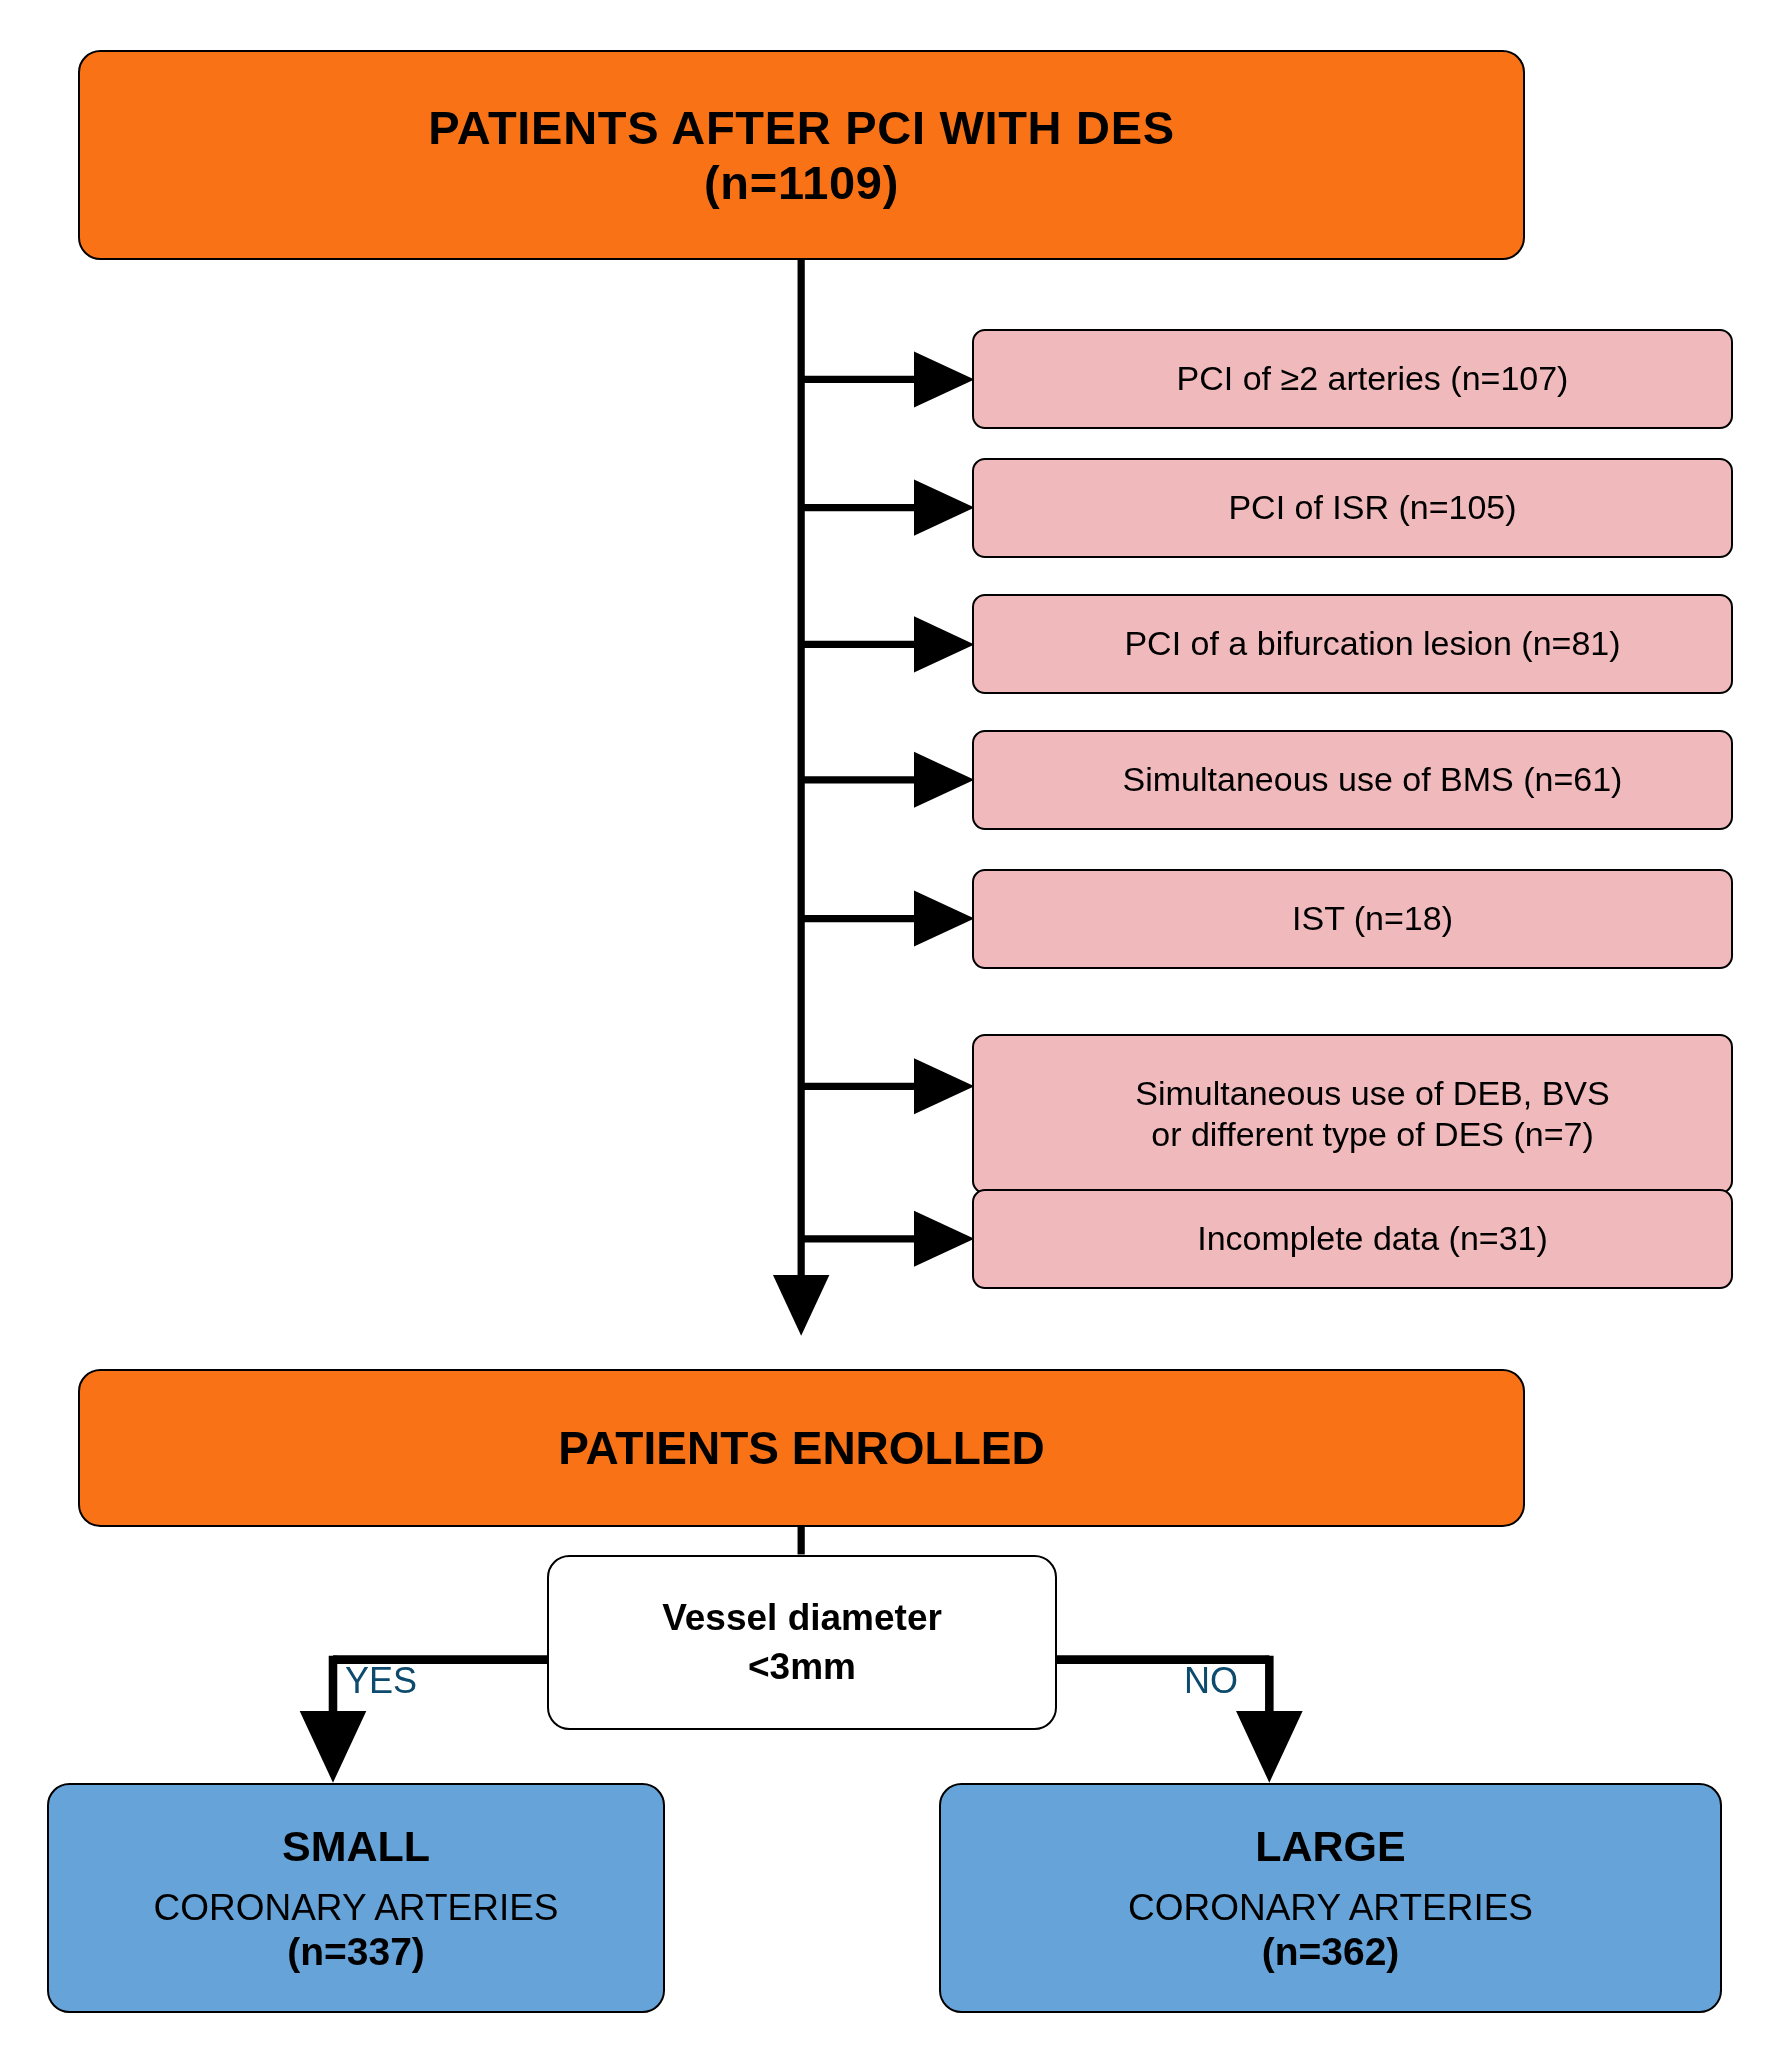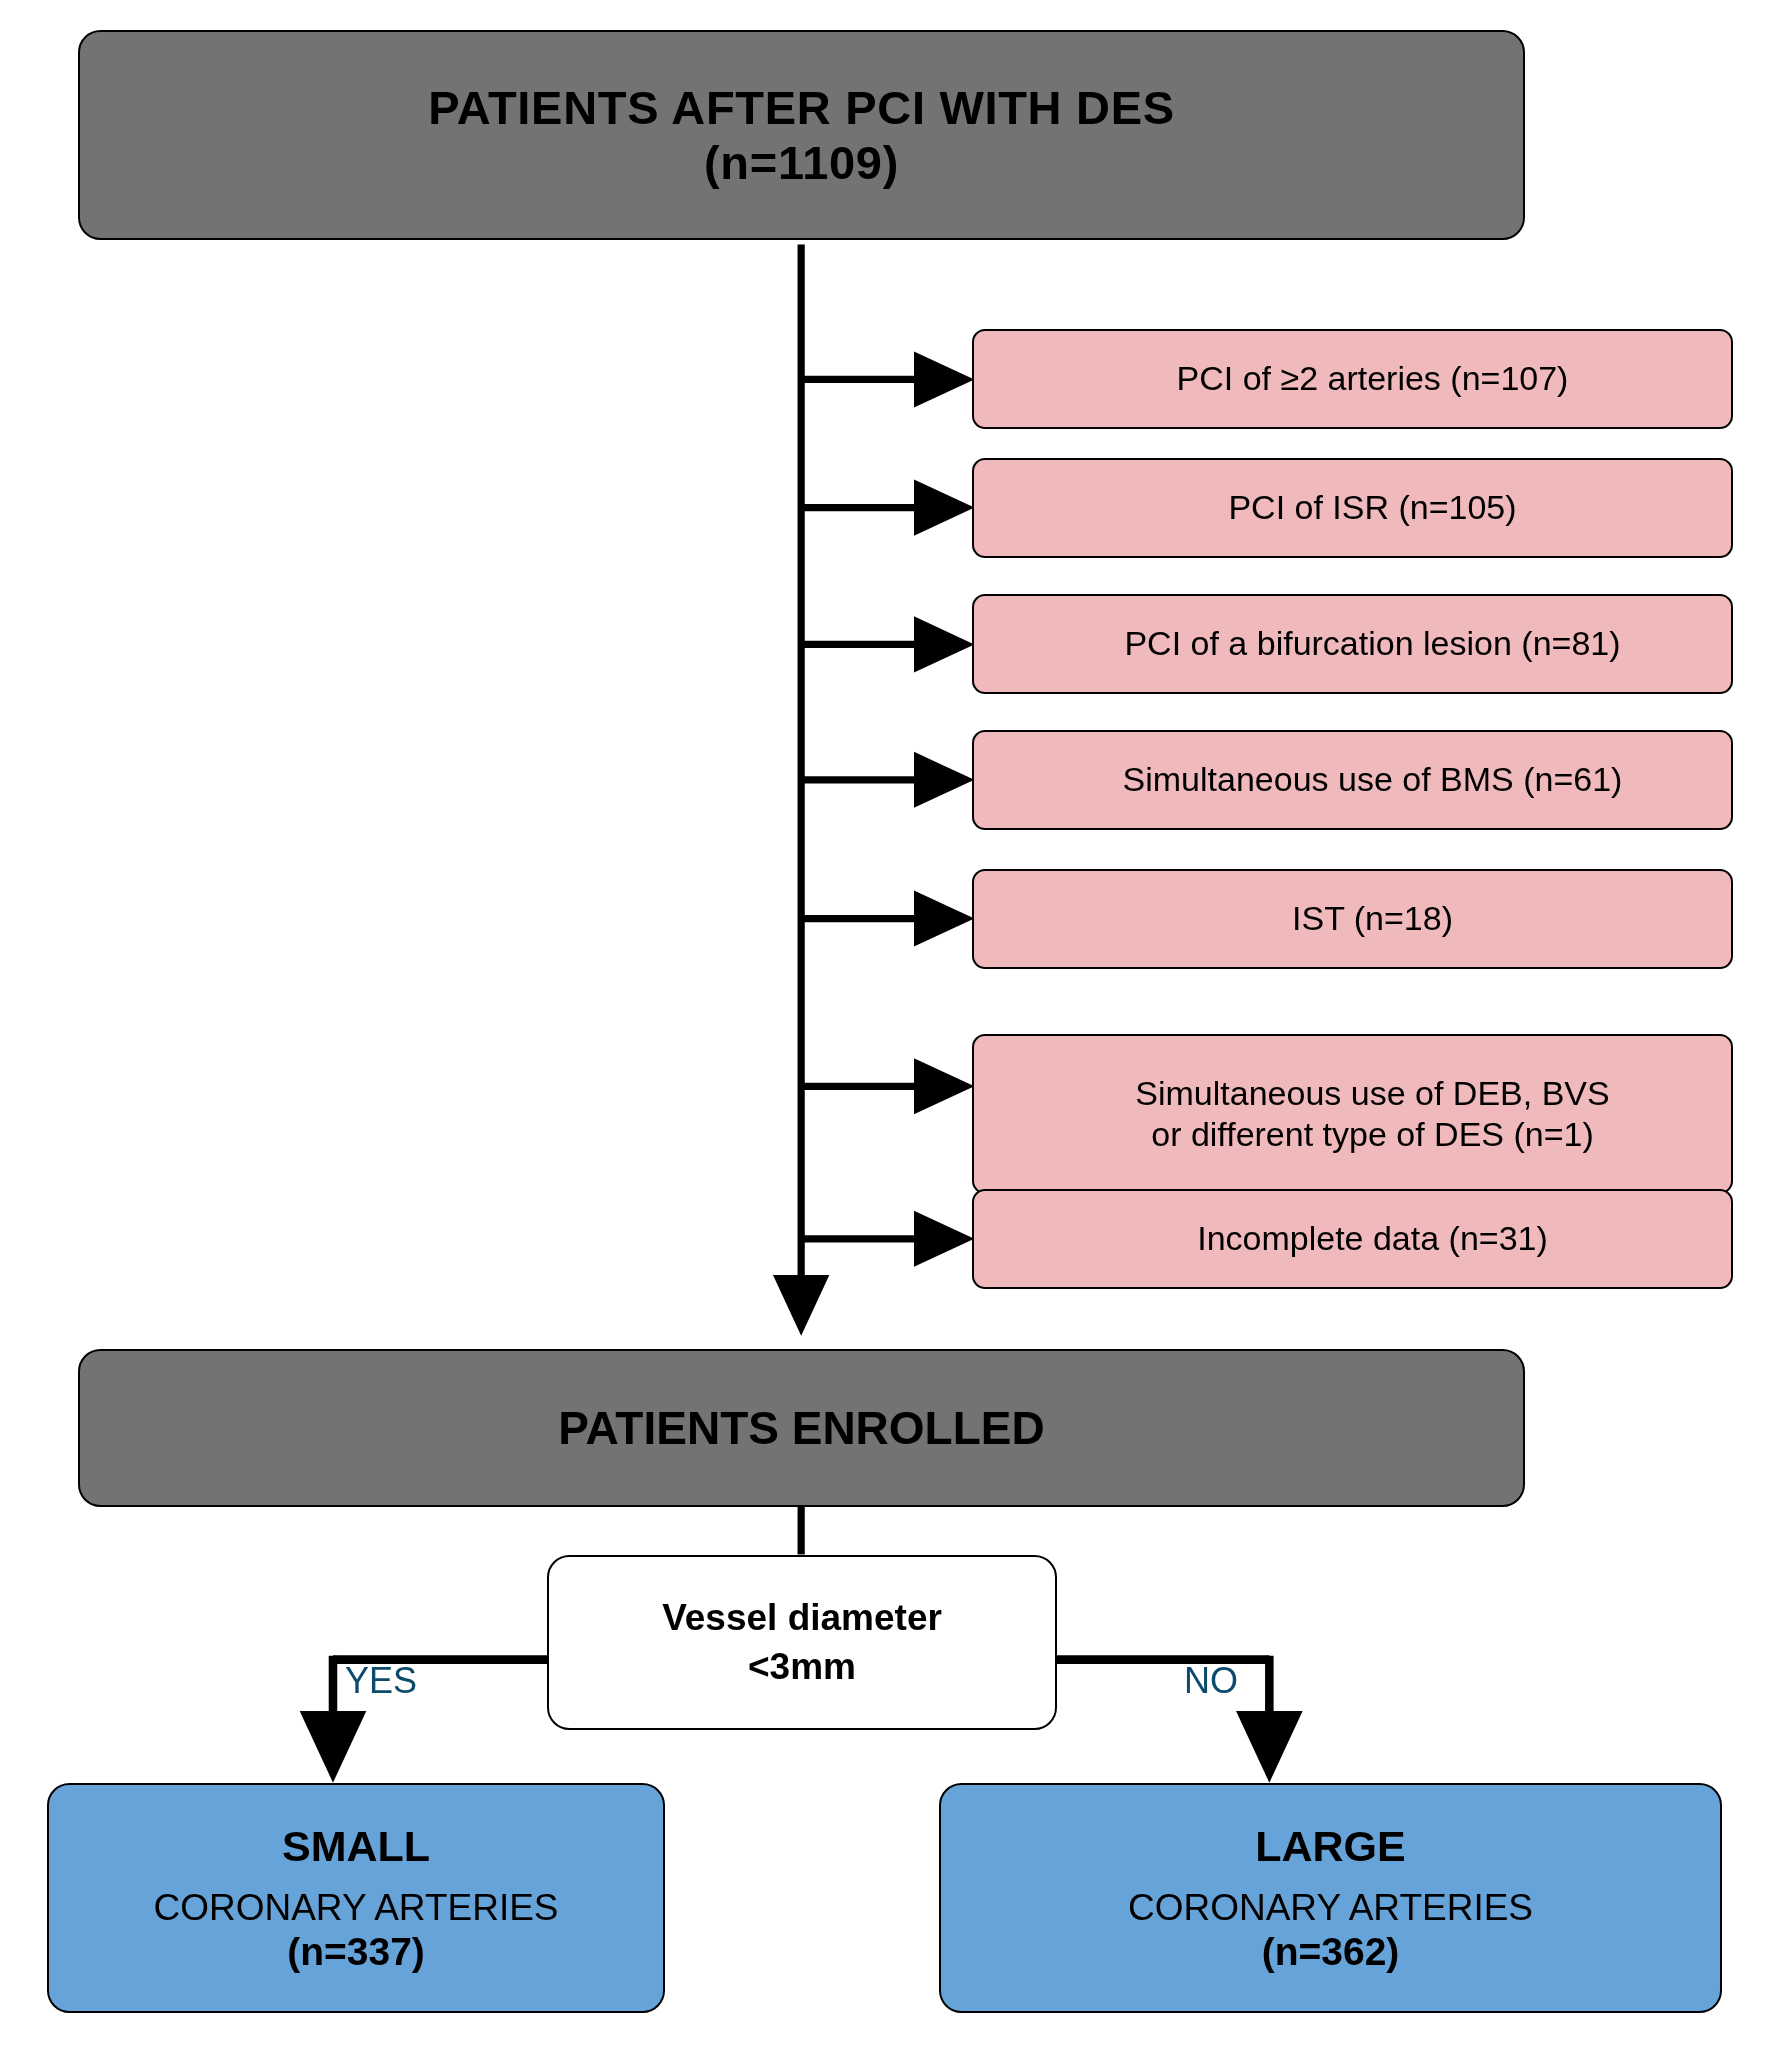--- a/index.html
+++ b/index.html
@@ -26,22 +26,23 @@
     box-sizing: border-box;
     border: 2.6px solid #000000;
     display: flex;
     flex-direction: column;
     align-items: center;
     justify-content: center;
     text-align: center;
     color: #000000;
   }
   .node-blue-light {
-    background: #737373;
+    background: #f97316;
     border-radius: 22.4px;
+    margin-top: 20px;
   }
   .node-blue-mid {
     background: #66a3d8;
     border-radius: 22.4px;
   }
   .node-pink {
     background: #f0b9bc;
     border-radius: 13px;
     padding-left: 40px;
   }
@@ -152,21 +153,21 @@
   <div class="node node-pink" style="left:972px; top:730px; width:761px; height:100px;">
     <div class="excl-text">Simultaneous use of BMS (n=61)</div>
   </div>
 
   <div class="node node-pink" style="left:972px; top:869px; width:761px; height:100px;">
     <div class="excl-text">IST (n=18)</div>
   </div>
 
   <div class="node node-pink" style="left:972px; top:1006px; width:761px; height:160px;margin-top:28px;">
     <div class="excl-text">Simultaneous use of DEB, BVS</div>
-    <div class="excl-text">or different type of DES  (n=1)</div>
+    <div class="excl-text">or different type of DES  (n=7)</div>
   </div>
 
   <div class="node node-pink" style="left:972px; top:1189px; width:761px; height:100px;">
     <div class="excl-text">Incomplete data (n=31)</div>
   </div>
 
   <div class="node node-blue-light" style="left:78px; top:1349px; width:1447px; height:158px;">
     <div class="title-sub">PATIENTS  ENROLLED</div>
   </div>
 

